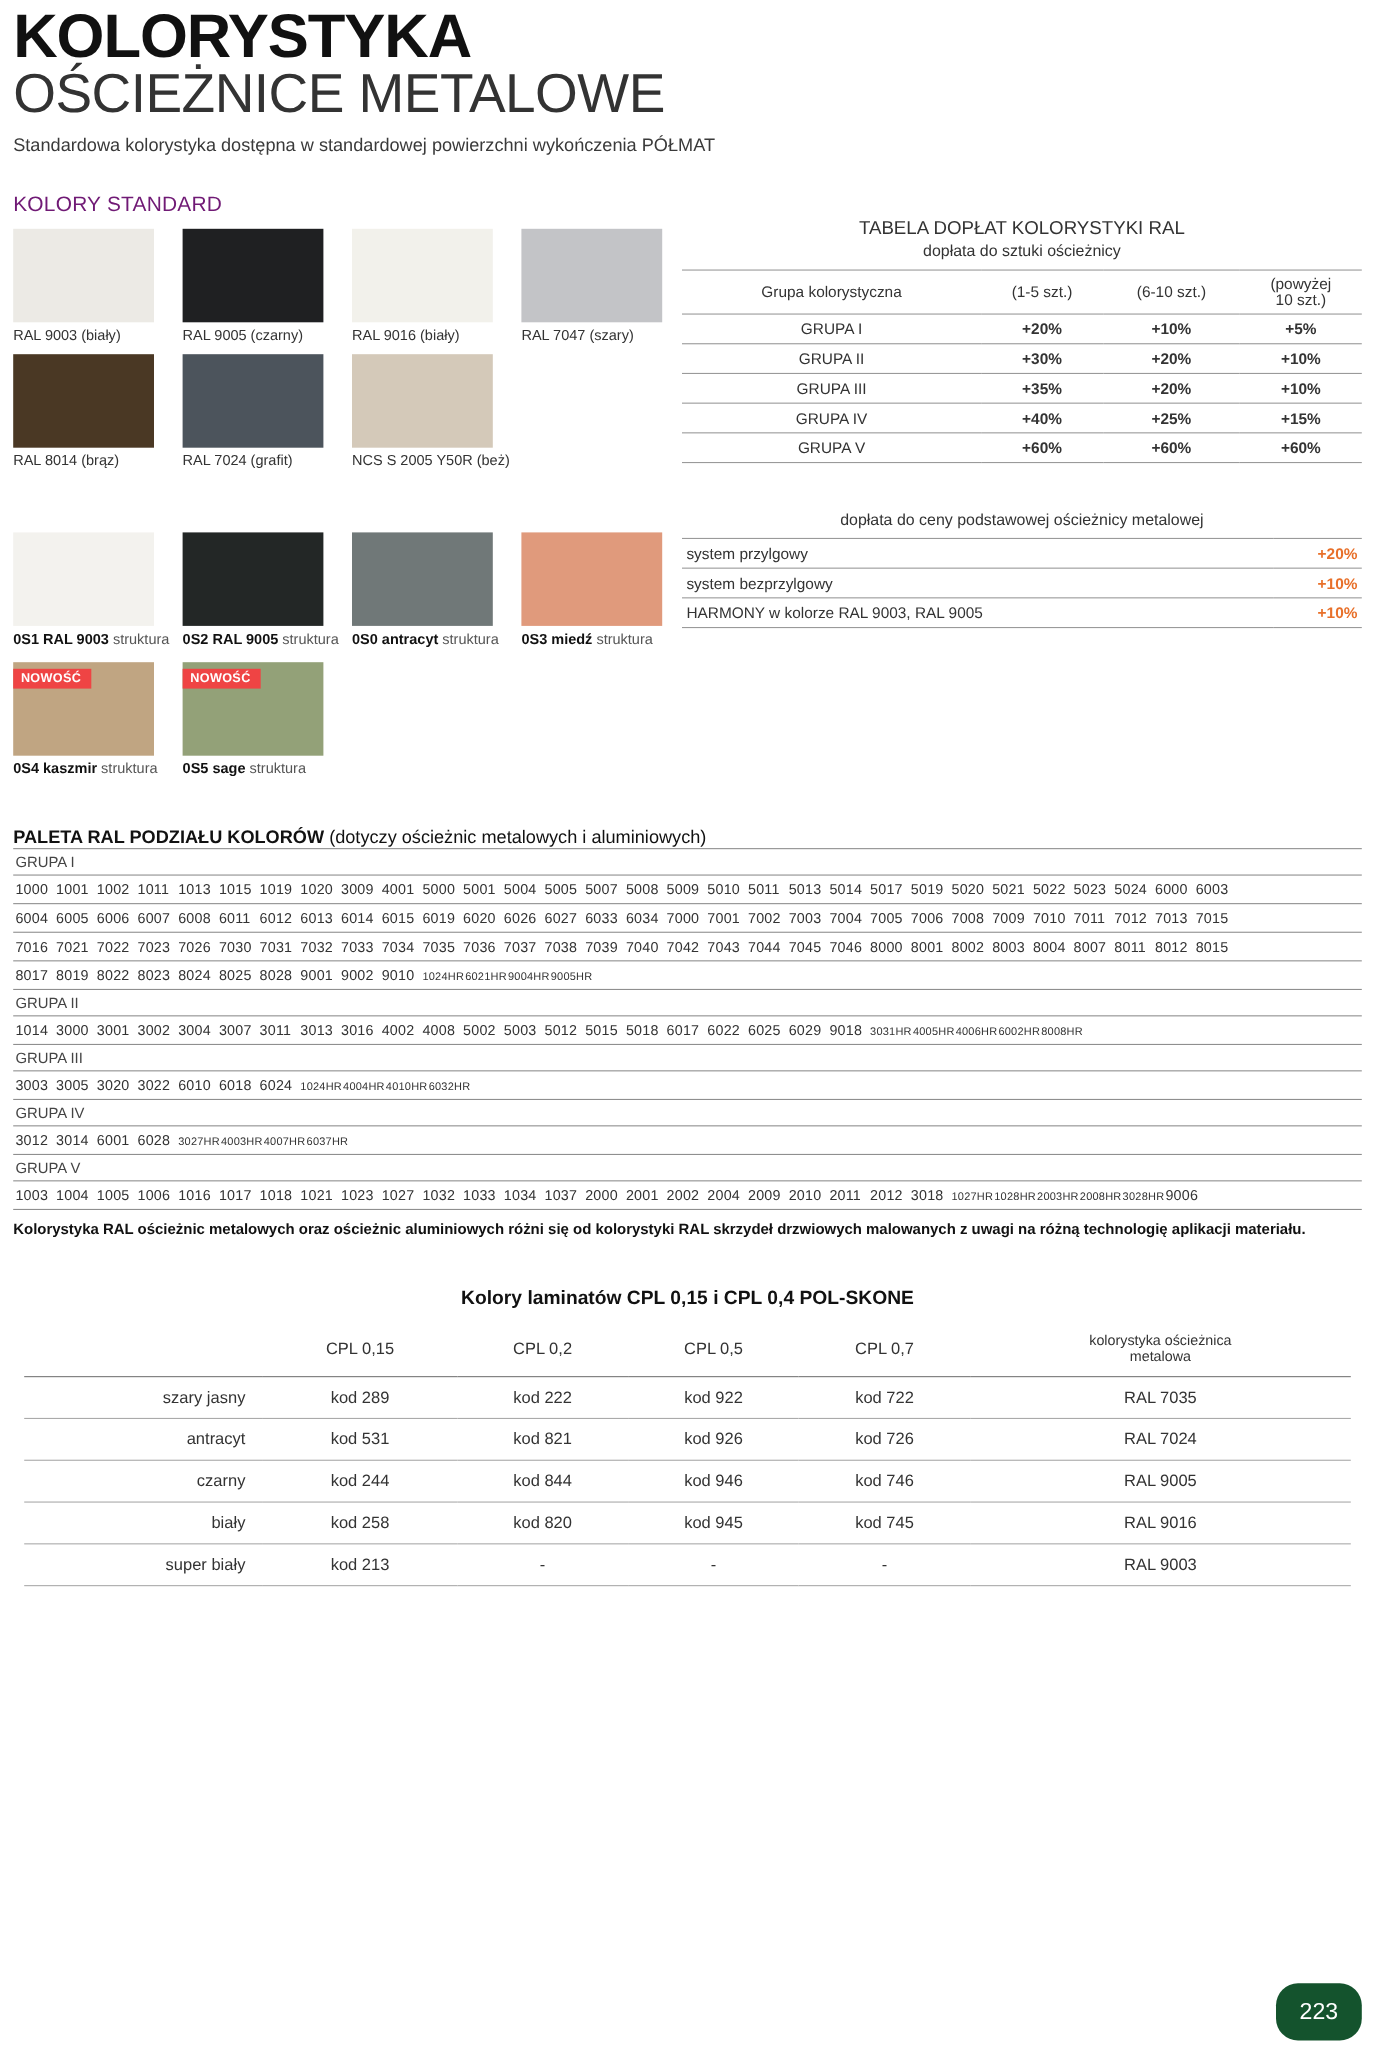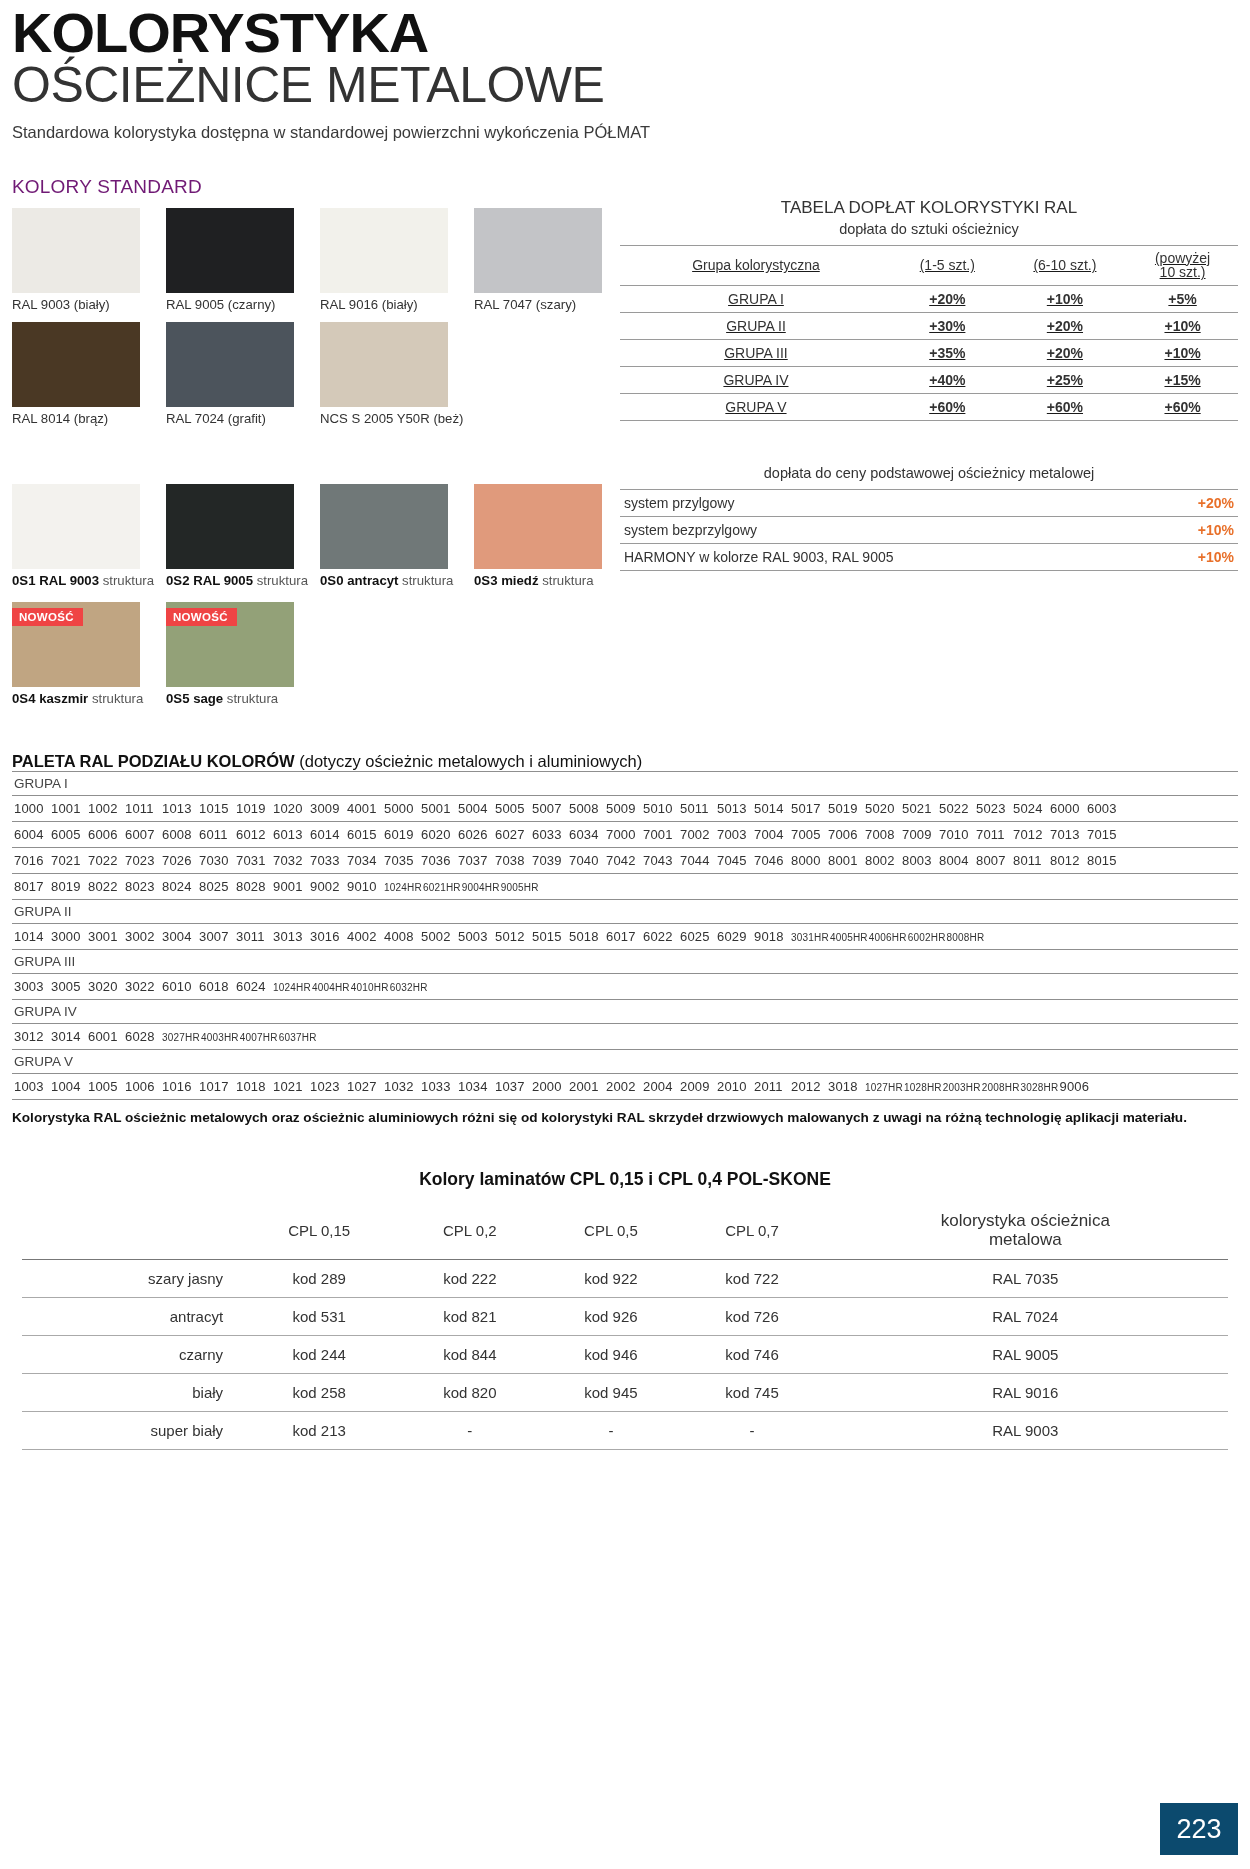--- a/index.html
+++ b/index.html
@@ -47,21 +47,21 @@
   }
 
   .struct-row { margin-top: 22px; }
   .struct-row2 { margin-top: 14px; }
 
   
   .tbl-title { font-size: 17px; text-align: center; color: #333; }
   .tbl-title2 { font-size: 14.5px; text-align: center; font-weight: bold; color: #111; margin-top: 2px; }
   .tbl-title3 { font-size: 14.5px; text-align: center; color: #333; margin-top: 3px; }
 
-  table.ral { width: 100%; border-collapse: collapse; margin-top: 8px; text-decoration: underline; }
+  table.ral { width: 100%; border-collapse: collapse; margin-top: 8px; }
   table.ral th, table.ral td {
     font-size: 14px; color: #333; padding: 5px 4px; text-align: center;
     border-top: 1px solid #9a9a9a;
   }
   table.ral th { font-weight: 400; }
   table.ral th.grp, table.ral td.grp { width: 44%; }
   table.ral tr:last-child td { border-bottom: 1px solid #9a9a9a; }
   .pct { color: #e8702a; font-weight: bold; }
   .hdr-2l { line-height: 1.05; font-size: 13.2px; }
 
@@ -93,28 +93,28 @@
 
   
   .cpl-wrap { margin-top: 42px; padding: 0 10px; }
   .cpl-title { font-size: 17.5px; font-weight: bold; text-align: center; color: #111; }
   table.cpl { width: 100%; border-collapse: collapse; margin-top: 12px; }
   table.cpl th, table.cpl td {
     font-size: 15px; color: #333; text-align: center; padding: 10px 4px;
     border-bottom: 1px solid #aaa;
   }
   table.cpl th { font-weight: 400; border-bottom: 1px solid #777; }
-  table.cpl th.h2l { font-size: 17px; line-height: 1.1; }
+  table.cpl th.h2l { font-size: 13px; line-height: 1.1; }
   table.cpl td.rowlab { text-align: right; padding-right: 16px; }
   table.cpl tr.first td { border-top: 1px solid #aaa; }
 
   .pagenum {
     position: absolute; right: 12px; bottom: 14px;
-    width: 78px; height: 52px; background: #0c4a6e; color: #fff;
-    font-size: 27px; display: flex; align-items: center; justify-content: center;
+    width: 78px; height: 52px; background: #14532d; color: #fff;
+    font-size: 21px; display: flex; align-items: center; justify-content: center; border-radius: 20px;
   }
 </style>
 </head>
 <body>
 
 <div class="page">
 
   <div class="title-main">KOLORYSTYKA</div>
   <div class="title-sub">OŚCIEŻNICE METALOWE</div>
   <div class="title-desc">Standardowa kolorystyka dostępna w standardowej powierzchni wykończenia PÓŁMAT</div>

